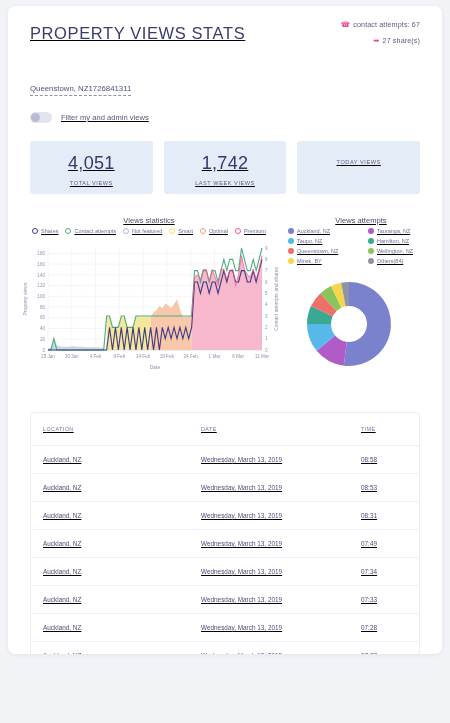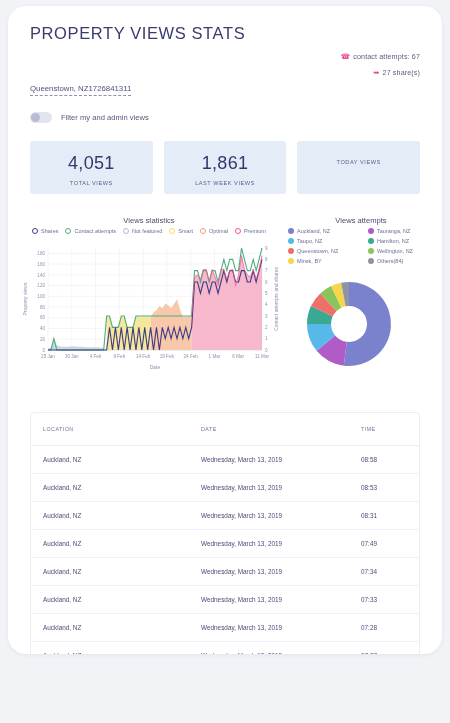--- a/index.html
+++ b/index.html
@@ -7,34 +7,34 @@
     width: 450px; height: 723px;
     background: #f2f3f7;
     font-family: "Liberation Sans", sans-serif;
     -webkit-font-smoothing: antialiased;
   }
   .page-card {
     position: absolute;
     left: 8px; top: 6px;
     width: 434px; height: 648px;
     background: #ffffff;
-    border-radius: 18px;
+    border-radius: 7px;
     box-shadow: 0 1px 4px rgba(40,45,90,0.07);
     overflow: hidden;
+    text-decoration: underline;
   }
   
   .hdr { position: relative; padding: 18px 22px 0 22px; }
   .title {
     font-size: 16.5px; letter-spacing: 0.6px; color: #3b3c6e;
     font-weight: 400;
   }
   .hdr-right {
     position: absolute; right: 22px; top: 14px;
     text-align: right;
-    margin-top: 32px;
   }
   .hdr-stat {
     font-size: 7.2px; color: #5c5f87; letter-spacing: .1px;
     margin-bottom: 7px; white-space: nowrap;
   }
   .hdr-ico { color: #e8478f; font-size: 7.5px; margin-right: 3px; }
   .subtitle-wrap { margin-top: 34px; }
   .subtitle {
     display: inline-block;
     font-size: 7.8px; color: #4f5279;
@@ -133,21 +133,21 @@
       <div class="toggle-label">Filter my and admin views</div>
     </div>
   </div>
 
   <div class="stats">
     <div class="stat-card">
       <div class="stat-value">4,051</div>
       <div class="stat-label">TOTAL VIEWS</div>
     </div>
     <div class="stat-card">
-      <div class="stat-value">1,861</div>
+      <div class="stat-value">1,742</div>
       <div class="stat-label">LAST WEEK VIEWS</div>
     </div>
     <div class="stat-card">
       <div class="stat-label">TODAY VIEWS</div>
     </div>
   </div>
 
   <div class="charts">
 
     <div class="chart-box chart-left">

